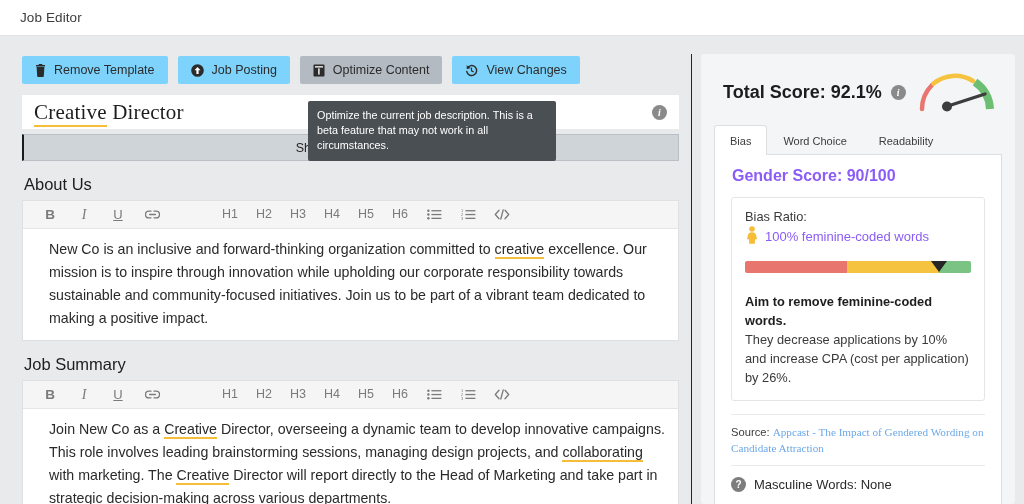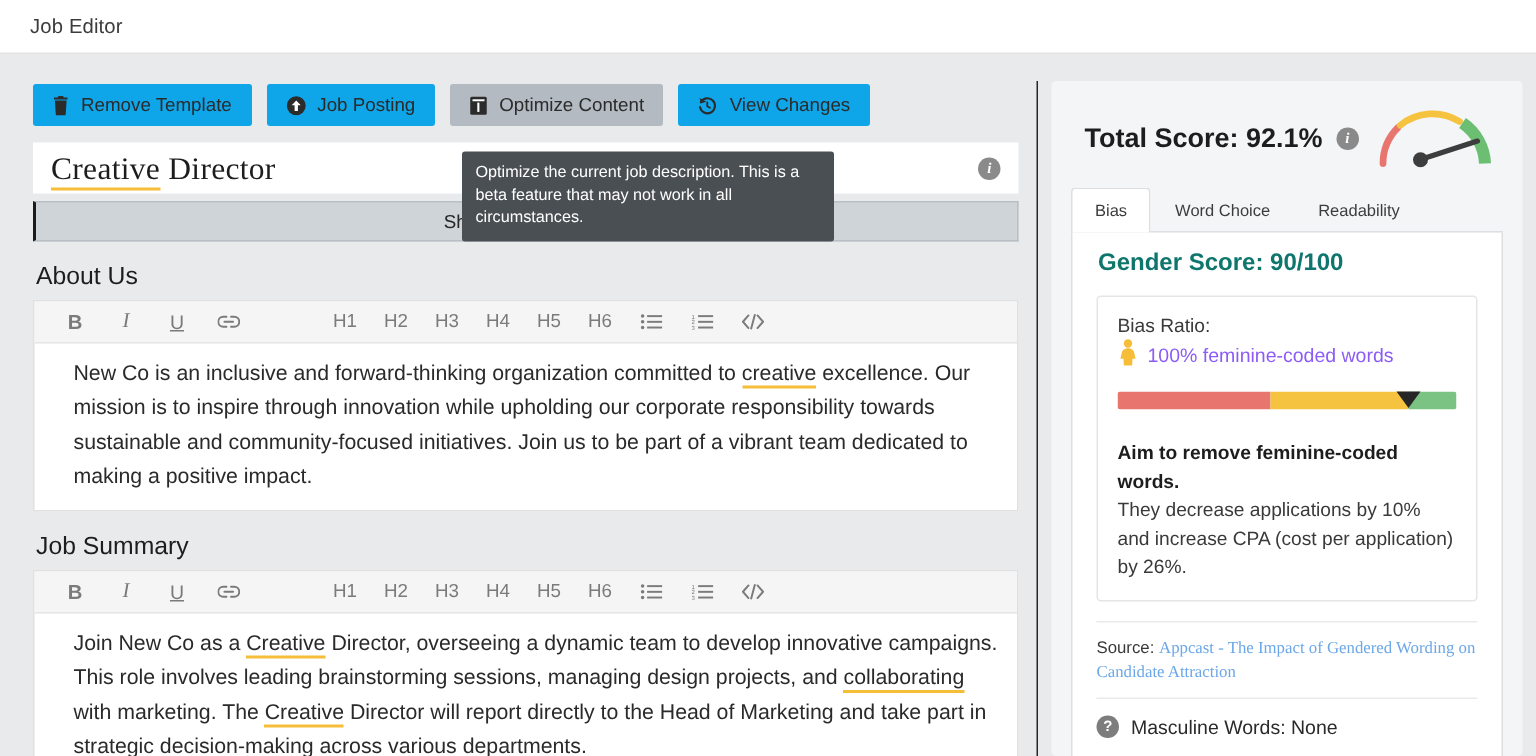--- a/index.html
+++ b/index.html
@@ -50,21 +50,21 @@
     margin: 8px 9px 0 9px;
     border-radius: 3px;
     padding: 14px 0 0 0;
     position: relative;
     overflow: hidden;
   }
 
   
   .btn-row { display: flex; gap: 10px; margin-bottom: 11px; }
   .tbtn {
-    background: #0ea5e9;
+    background: #7dd3fc;
     border: none;
     border-radius: 2px;
     height: 28px;
     padding: 0 13px;
     display: flex;
     align-items: center;
     gap: 8px;
     font-size: 12.5px;
     color: #2b2b2b;
     cursor: pointer;
@@ -220,21 +220,21 @@
     margin: 0 13px;
     border: 1px solid #dcdfe2;
     border-top: none;
     padding: 12px 0 0 0;
     height: 380px;
     overflow: hidden;
   }
   .gender-score {
     font-size: 16px;
     font-weight: bold;
-    color: #0f766e;
+    color: #8b5cf6;
     padding: 0 0 12px 17px;
   }
   .bias-card {
     margin: 0 16px;
     border: 1px solid #e3e5e7;
     border-radius: 3px;
     padding: 11px 13px 13px 13px;
   }
   .bias-ratio-label { font-size: 12.8px; color: #3a3a3a; }
   .bias-ratio-value {

